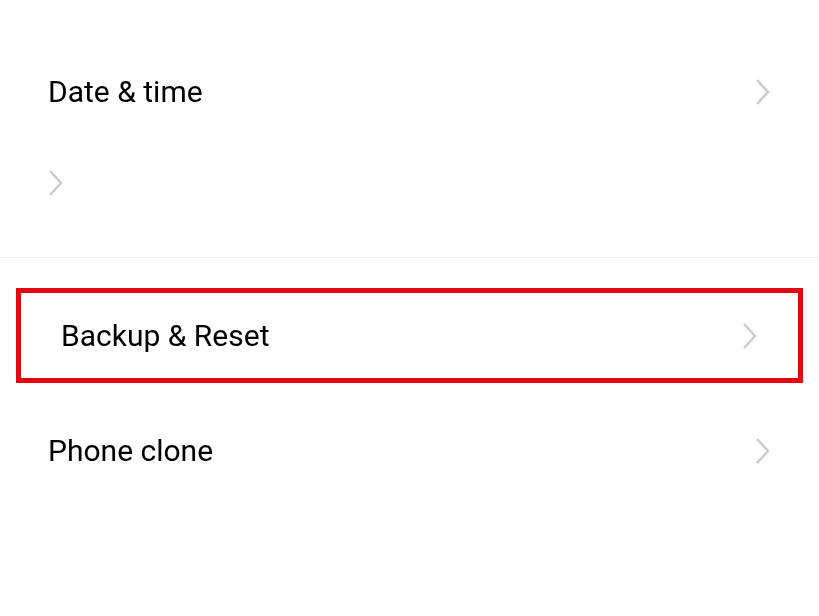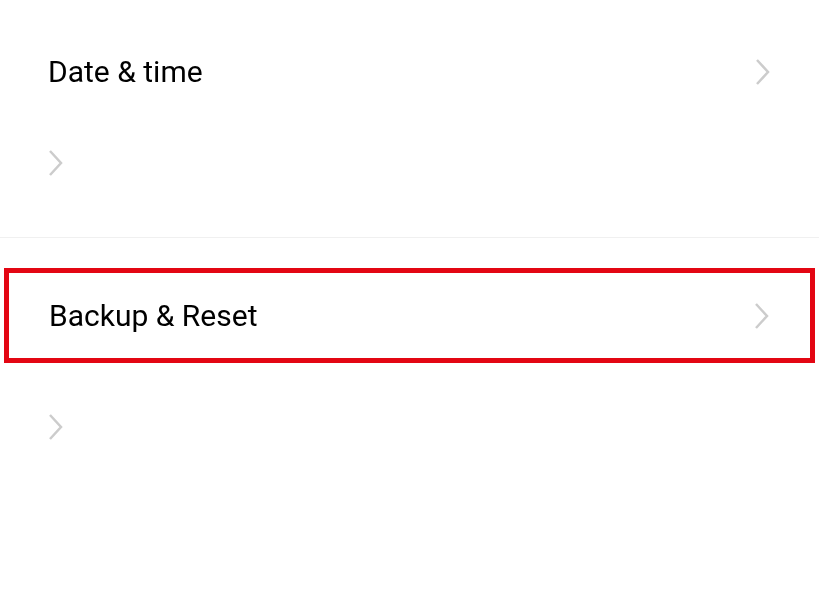--- a/index.html
+++ b/index.html
@@ -8,21 +8,21 @@
       box-sizing: border-box;
     }
     body {
       font-family: -apple-system, BlinkMacSystemFont, "Segoe UI", Roboto, Helvetica, Arial, sans-serif;
       background: #ffffff;
       width: 819px;
       height: 616px;
       overflow: hidden;
     }
     .settings-list {
-      padding-top: 24px;
+      padding-top: 44px;
     }
     .settings-item {
       display: flex;
       align-items: center;
       justify-content: space-between;
       padding: 30px 48px;
       cursor: pointer;
       position: relative;
     }
     .item-label {
@@ -39,21 +39,21 @@
       width: 16px;
       height: 28px;
     }
     .group-divider {
       height: 1px;
       background: #f0f0f0;
       margin: 30px 0 30px 0;
     }
     .highlighted {
       border: 5px solid #e30613;
-      margin: 0 4px;
+      margin: 0 16px;
       padding: 25px 40px 25px 40px;
     }
     .highlighted .item-label {
       padding-left: 0;
     }
     .spacer-after-highlight {
       height: 20px;
     }
   </style>
 </head>
@@ -85,20 +85,21 @@
     <span class="chevron">
       <svg viewBox="0 0 16 28" fill="none" stroke="#cccccc" stroke-width="2.5">
         <polyline points="2,2 13,14 2,26"></polyline>
       </svg>
     </span>
   </div>
 
   <div class="spacer-after-highlight"></div>
 
   <div class="settings-item">
+    <span class="item-label">Phone clone</span>
     <span class="chevron">
       <svg viewBox="0 0 16 28" fill="none" stroke="#cccccc" stroke-width="2.5">
         <polyline points="2,2 13,14 2,26"></polyline>
       </svg>
     </span>
   </div>
 
 </div>
 
 </body></html>

